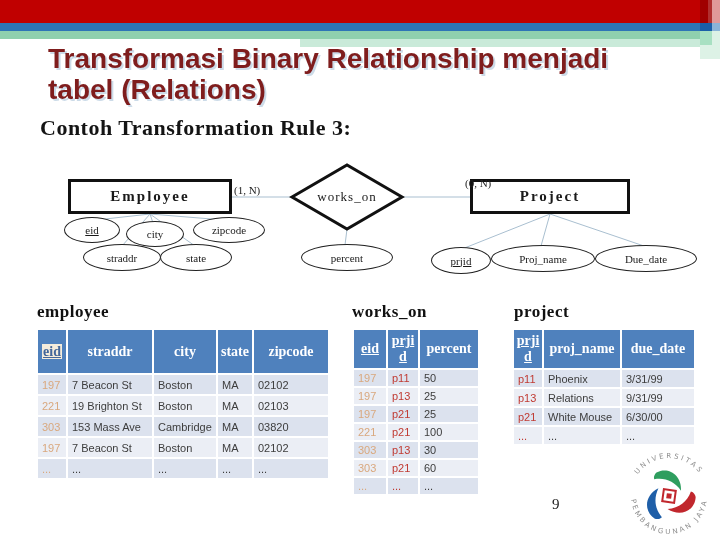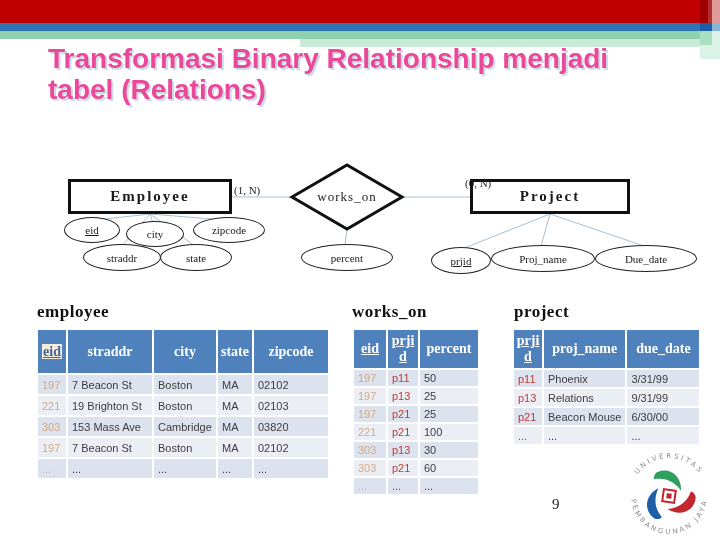--- a/index.html
+++ b/index.html
@@ -12,21 +12,21 @@
   .bar-blue{top:23px;width:720px;height:8px;background:#2e75b6;}
   .bar-green{top:31px;width:720px;height:8px;background:#8fd0ae;}
   .bar-mint{top:39px;left:300px;width:400px;height:8px;background:#c9ead9;}
   .corner{position:absolute;}
   .course{position:absolute;left:9px;top:4px;color:#ffffff;
           font:italic 11px "DejaVu Serif",serif;letter-spacing:1px;}
 
   
   .title{position:absolute;left:48px;top:44px;width:625px;
          font-family:"Liberation Sans",sans-serif;font-weight:700;font-size:28px;
-         line-height:1.1;color:#ec4899;text-shadow:2px 2px 0 #ccdbe8;}
+         line-height:1.1;color:#7f1d1d;text-shadow:2px 2px 0 #ccdbe8;}
   .subtitle{position:absolute;left:40px;top:115px;
             font-family:"Liberation Serif",serif;font-weight:700;font-size:22px;
             color:#141414;letter-spacing:.5px;}
 
   
   #er-lines{position:absolute;left:0;top:0;width:720px;height:540px;pointer-events:none;}
   .entity{position:absolute;height:29px;border:3px solid #111;background:#fff;
           display:flex;align-items:center;justify-content:center;
           font:600 15px "Liberation Serif",serif;letter-spacing:2px;color:#1a1a1a;}
   .card{position:absolute;font:11px "Liberation Serif",serif;color:#222;}
@@ -74,20 +74,21 @@
   <div class="corner" style="left:700px;top:0;width:8px;height:23px;background:#a00000;"></div>
   <div class="corner" style="left:708px;top:0;width:4px;height:23px;background:#b03030;"></div>
   <div class="corner" style="left:712px;top:0;width:8px;height:23px;background:#e09a9a;"></div>
   <div class="corner" style="left:700px;top:23px;width:12px;height:8px;background:#1a5fa8;"></div>
   <div class="corner" style="left:712px;top:23px;width:8px;height:8px;background:#8ab4d8;"></div>
   <div class="corner" style="left:700px;top:31px;width:12px;height:14px;background:#a8e0c2;"></div>
   <div class="corner" style="left:712px;top:31px;width:8px;height:28px;background:#ddf2e6;"></div>
   <div class="corner" style="left:700px;top:45px;width:12px;height:14px;background:#ddf2e6;"></div>
 
   <div class="title">Transformasi Binary Relationship menjadi tabel (Relations)</div>
+  <div class="subtitle">Contoh Transformation Rule 3:</div>
 
   <svg id="er-lines">
     <g stroke="#a9bfd0" stroke-width="1">
       <line x1="232" y1="197" x2="292" y2="197"></line>
       <line x1="402" y1="197" x2="470" y2="197"></line>
       <line x1="150" y1="214" x2="96" y2="220"></line>
       <line x1="150" y1="214" x2="153" y2="223"></line>
       <line x1="150" y1="214" x2="224" y2="220"></line>
       <line x1="150" y1="214" x2="122" y2="246"></line>
       <line x1="150" y1="214" x2="195" y2="246"></line>
@@ -261,21 +262,21 @@
           <td>Phoenix</td>
           <td>3/31/99</td>
         </tr>
     <tr class="r-even">
           <td class="c-prj">p13</td>
           <td>Relations</td>
           <td>9/31/99</td>
         </tr>
     <tr class="r-odd">
           <td class="c-prj">p21</td>
-          <td>Beacon Mouse</td>
+          <td>White Mouse</td>
           <td>6/30/00</td>
         </tr>
     <tr class="r-even">
           <td class="c-prj">...</td>
           <td>...</td>
           <td>...</td>
         </tr>
   </tbody>
     </table>
 

